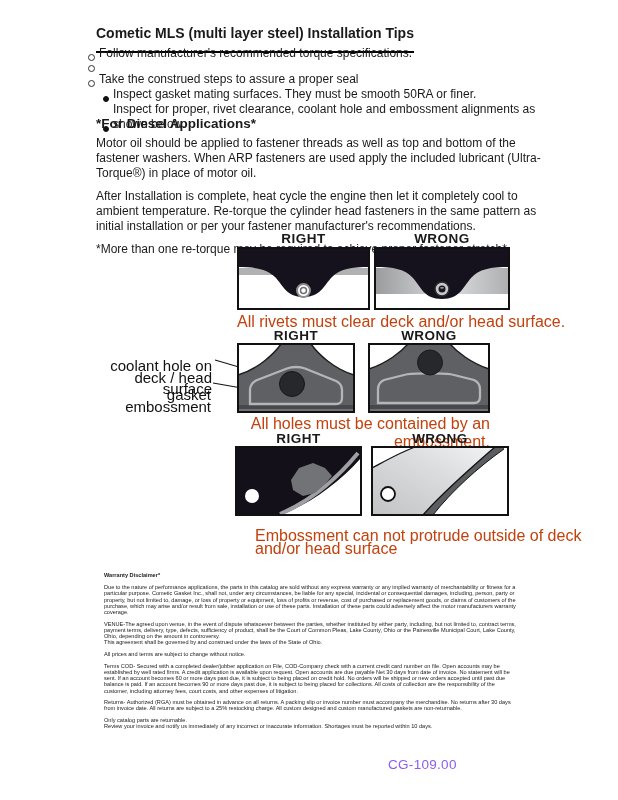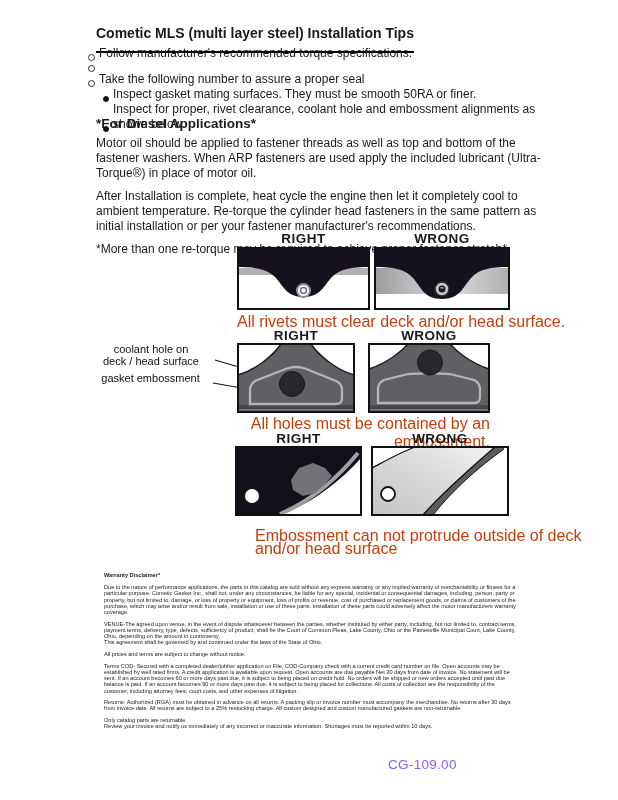--- a/index.html
+++ b/index.html
@@ -25,21 +25,21 @@
   #row2{top:328px;height:105px;}
   #row3{top:431px;height:118px;}
   .rw-label{position:absolute;top:0;font-size:13.5px;font-weight:bold;text-align:center;letter-spacing:.5px;}
   .panel{position:absolute;top:15px;line-height:0;}
   .figcap{position:absolute;font-size:16px;color:#c2410c;}
   #row1 .rw-label{top:1px;}
   #row1 .panel{top:17px;}
   #row1 .figcap{top:83px;left:237px;}
   #row2 .figcap{top:87px;left:237px;width:253px;text-align:right;}
   #row3 .figcap{top:98px;left:235px;line-height:13px;margin-left:20px;}
-  .sidelabel{position:absolute;font-size:11px;line-height:11.5px;text-align:center;color:#111;}
+  .sidelabel{position:absolute;font-size:15px;line-height:11.5px;text-align:right;color:#111;margin-top:16px;}
   #lbl-coolant{left:90px;top:16px;width:122px;}
   #lbl-emboss{left:90px;top:45px;width:121px;}
   .leader{position:absolute;left:0;top:0;pointer-events:none;}
   
   .legal{position:absolute;left:104px;top:572px;width:414px;font-size:5.6px;line-height:6.2px;color:#222;}
   .legal .lh{font-weight:bold;margin:0 0 6px 0;}
   .legal p{margin:0 0 5.5px 0;}
   .legal .tight{margin:0;}
   
   #footer{position:absolute;left:388px;top:757px;font-size:13.5px;color:#8b5cf6;letter-spacing:.3px;}
@@ -56,21 +56,21 @@
   <div class="bullets">
     <div class="b-row">
       <span class="mark"></span>
       <span>Follow manufacturer's recommended torque specifications.</span>
     </div>
     <div class="b-row">
       <span class="mark"></span>
     </div>
     <div class="b-row">
       <span class="mark"></span>
-      <span>Take the following number to assure a proper seal</span>
+      <span>Take the construed steps to assure a proper seal</span>
     </div>
     <div class="b-row b-sub">
       <span class="mark"></span>
       <span>Inspect gasket mating surfaces.  They must be smooth 50RA or finer.</span>
     </div>
     <div class="b-row b-sub">
       <span class="mark"></span>
       <span>Inspect for proper, rivet clearance, coolant hole and embossment alignments as shown below.</span>
     </div>
   </div>

